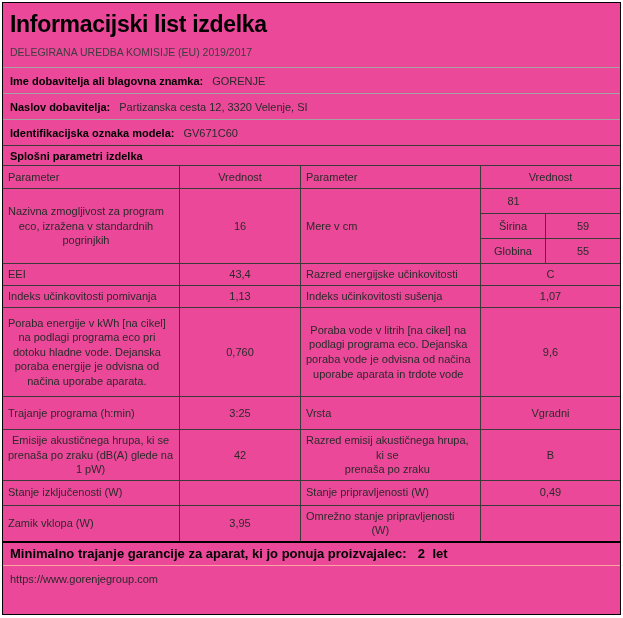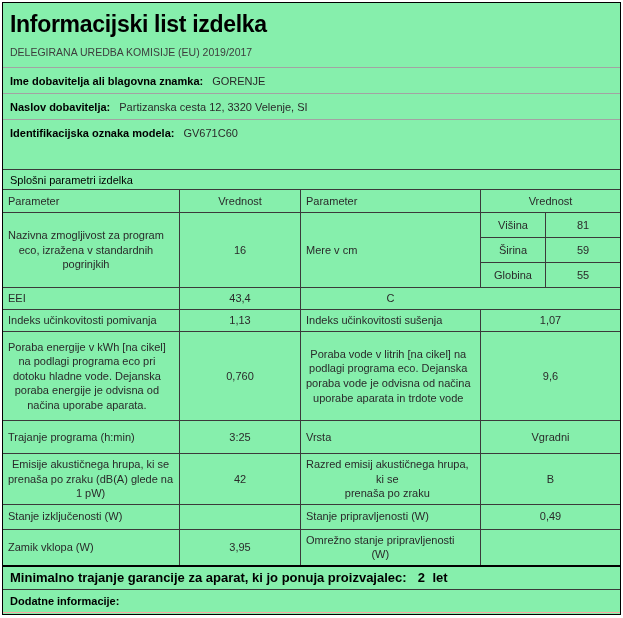--- a/index.html
+++ b/index.html
@@ -7,21 +7,21 @@
   body {
     width: 623px; height: 618px;
     font-family: "Liberation Sans", sans-serif;
     color: #1f1f1f;
     -webkit-font-smoothing: antialiased;
   }
   .page {
     margin: 2px;
     width: 619px; height: 613px;
     border: 1px solid #000;
-    background: #86efac;
+    background: #ec4899;
     overflow: hidden;
   }
   
   .doc-header { height: 64px; padding: 8px 7px 0 7px; }
   .title { font-size: 23px; font-weight: bold; color: #000; letter-spacing: -0.3px; }
   .subtitle { font-size: 10.5px; color: #3d3d3d; margin-top: 8px; }
 
   
   .info-row {
     border-top: 1px solid #a3a3a3;
@@ -31,21 +31,21 @@
     font-size: 11px;
   }
   .info-row .lbl { font-weight: bold; color: #000; }
   .info-row .val { margin-left: 9px; color: #2a2a2a; }
 
   .section-row {
     border-top: 1px solid #3a3a3a;
     height: 20px;
     display: flex; align-items: center;
     padding: 0 7px;
-    font-size: 11px; font-weight: normal; color: #000; margin-top: 24px;
+    font-size: 11px; font-weight: bold; color: #000;
   }
 
   
   .main-table { width: 100%; }
   .trow {
     display: grid;
     grid-template-columns: 176px 121px 180px 1fr;
     border-top: 1px solid #3a3a3a;
   }
   .tc {
@@ -145,38 +145,38 @@
 
     <div class="trow r-capacity">
       <div class="tc param">Nazivna zmogljivost za program
 eco, izražena v standardnih
 pogrinjkih</div>
       <div class="tc val">16</div>
       <div class="tc param">Mere v cm</div>
       <div class="tc dims-cell">
         <div class="dims">
           <div class="dim-row">
-            <div class="dim-label">Višina</div>
             <div class="dim-value">81</div>
           </div>
           <div class="dim-row">
             <div class="dim-label">Širina</div>
             <div class="dim-value">59</div>
           </div>
           <div class="dim-row">
             <div class="dim-label">Globina</div>
             <div class="dim-value">55</div>
           </div>
         </div>
       </div>
     </div>
 
     <div class="trow r-eei">
       <div class="tc param">EEI</div>
       <div class="tc val">43,4</div>
+      <div class="tc param">Razred energijske učinkovitosti</div>
       <div class="tc val">C</div>
     </div>
 
     <div class="trow r-index">
       <div class="tc param">Indeks učinkovitosti pomivanja</div>
       <div class="tc val">1,13</div>
       <div class="tc param">Indeks učinkovitosti sušenja</div>
       <div class="tc val">1,07</div>
     </div>
 
@@ -227,21 +227,18 @@
       <div class="tc val"></div>
     </div>
 
   </div>
 
   <div class="guarantee-row">
     <span>Minimalno trajanje garancije za aparat, ki jo ponuja proizvajalec:</span>
     <span class="g-val">2 let</span>
   </div>
 
-  <div class="additional-row">
-    <span>Dodatne informacije:</span>
-  </div>
 
   <div class="url-row">
     <span>https://www.gorenjegroup.com</span>
   </div>
 
 </div>
 
 </body></html>

